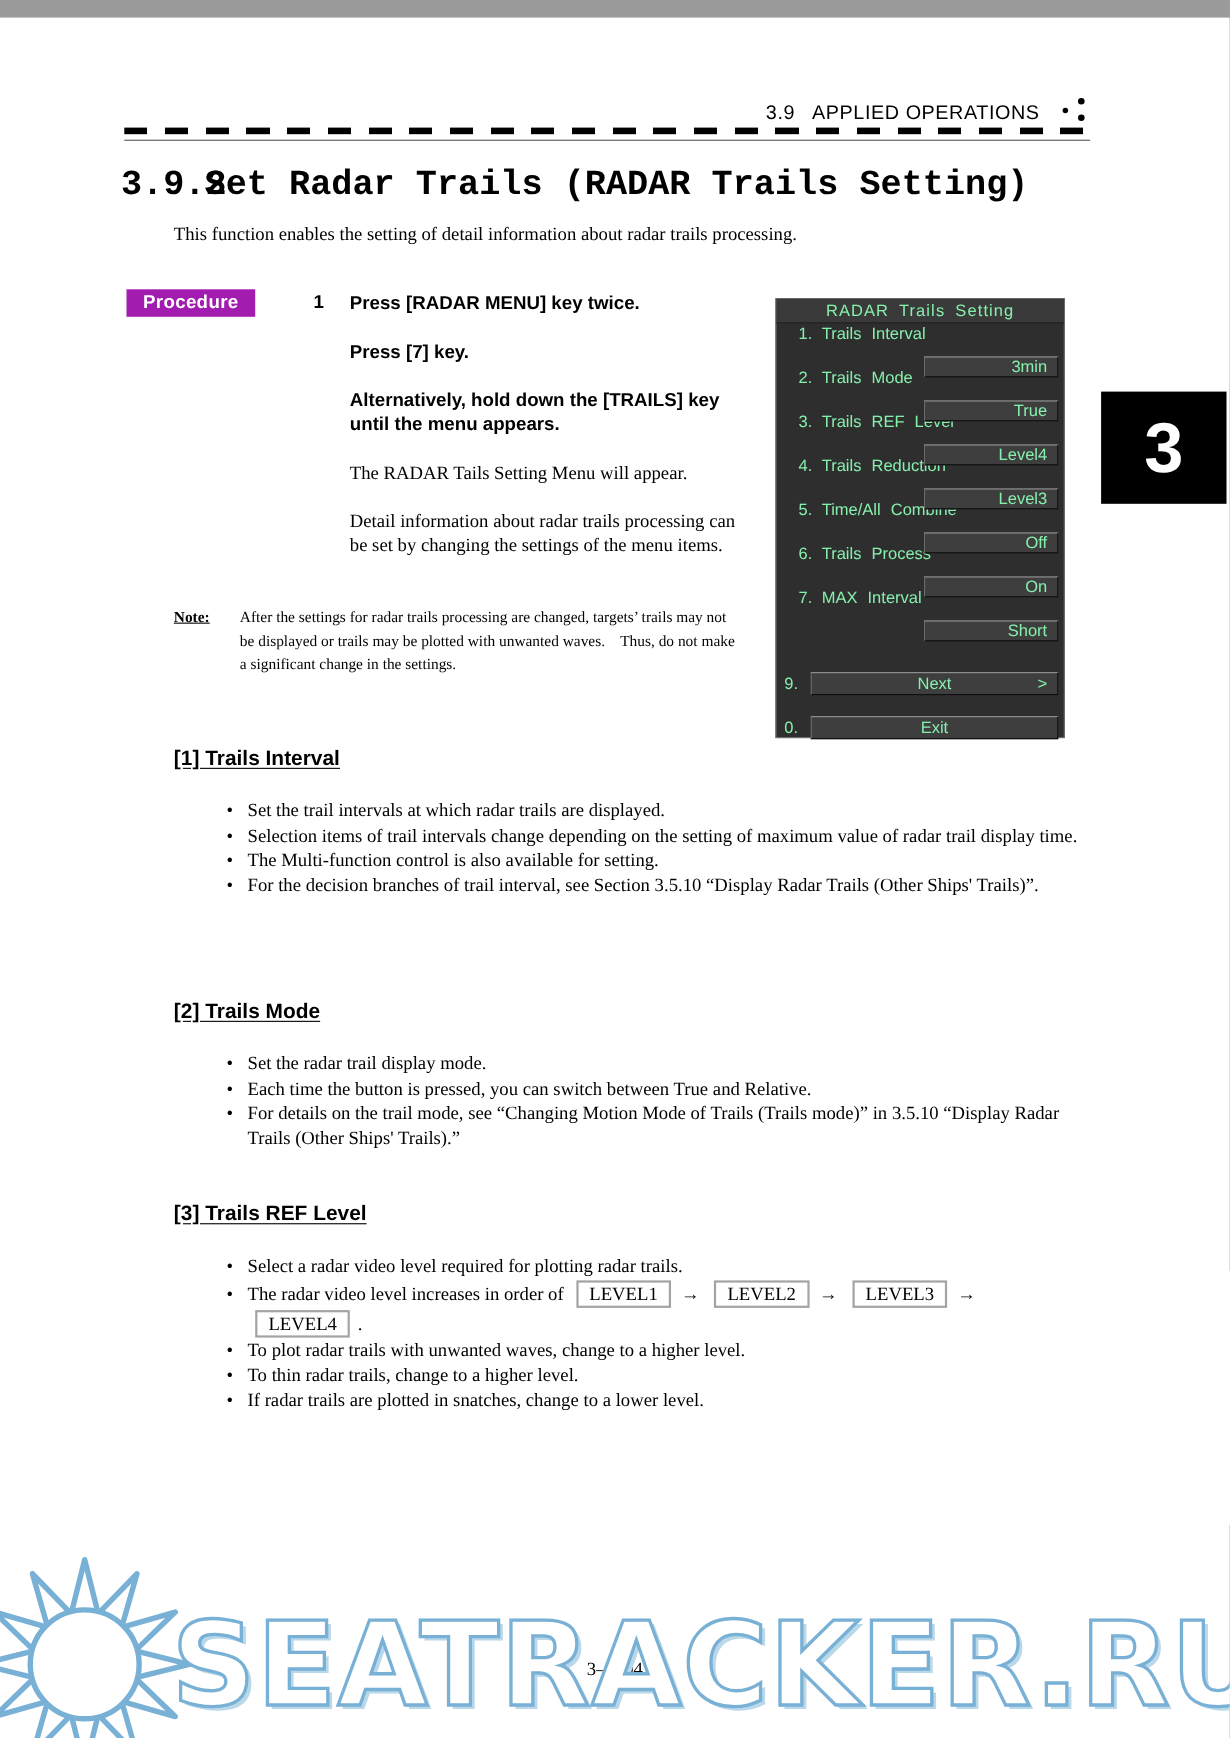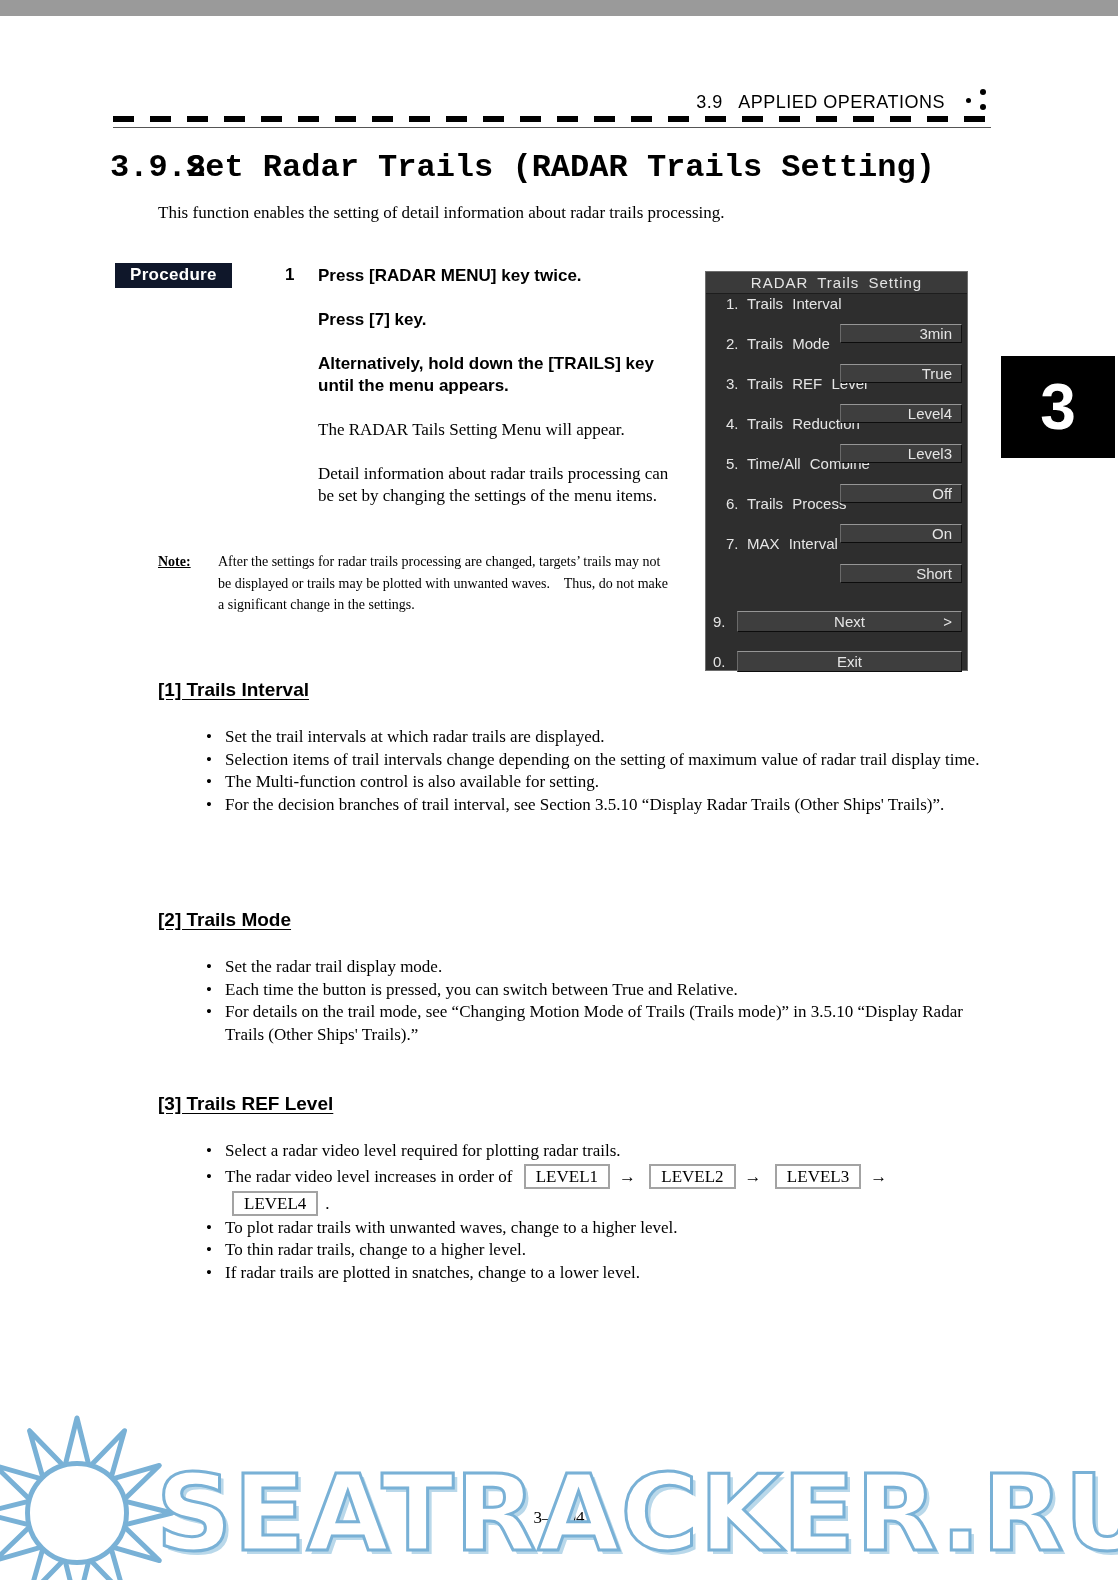--- a/index.html
+++ b/index.html
@@ -31,21 +31,21 @@
   .sec-title {
     position:absolute; top:133px; left:110px; display:flex;
     font-family:Liberation Mono, monospace; font-weight:bold; font-size:32px;align-items:center;
   }
   .sec-title .num { width:76px; flex:none; }
   .intro { position:absolute; top:187px; left:158px; font-size:17px; }
 
   
   .proc-badge {
     position:absolute; top:247px; left:115px;
-    background:#0f172a; color:#fff; font-family:"Liberation Sans", sans-serif;
+    background:#a21caf; color:#fff; font-family:"Liberation Sans", sans-serif;
     font-weight:bold; font-size:17px; padding:2px 15px 3px; letter-spacing:.3px;
   }
   .step-num {
     position:absolute; top:249px; left:285px;
     font-family:"Liberation Sans", sans-serif; font-weight:bold; font-size:17px;
   }
   .step-col { position:absolute; top:249px; left:318px; width:360px; }
   .step-col .b {
     font-family:"Liberation Sans", sans-serif; font-weight:bold;
     font-size:17px; line-height:22px; margin-bottom:22px;
@@ -54,21 +54,21 @@
 
   
   .note { position:absolute; top:535px; left:158px; width:515px; display:flex; font-size:14px; line-height:21.5px; }
   .note-label { font-weight:bold; text-decoration:underline; width:60px; flex:none; }
   .note-text { width:455px; white-space:pre-wrap; }
 
   
   .radar-menu {
     position:absolute; top:255px; left:705px; width:263px; height:400px;
     background:#2e2e2e; border:1px solid #6d6d6d;
-    font-family:"Liberation Sans", sans-serif; font-size:15px; color:#e5e5e5;
+    font-family:"Liberation Sans", sans-serif; font-size:15px; color:#86efac;
   }
   .menu-title {
     height:22px; line-height:21px; text-align:center; background:#3a3a3a;
     letter-spacing:1px; word-spacing:4px; border-bottom:1px solid #1d1d1d;
   }
   .menu-item { height:40px; }
   .mi-label-row { height:20px; line-height:20px; padding-left:20px; word-spacing:5px; }
   .mi-num { display:inline-block; width:21px; }
   .mi-value-row { height:20px; position:relative; }
   .mi-value {

